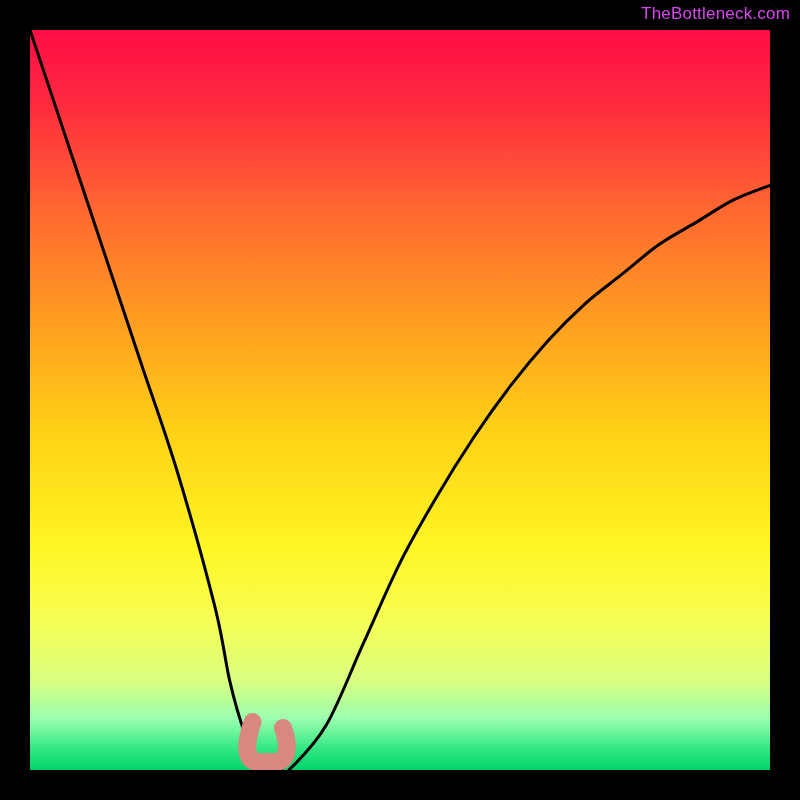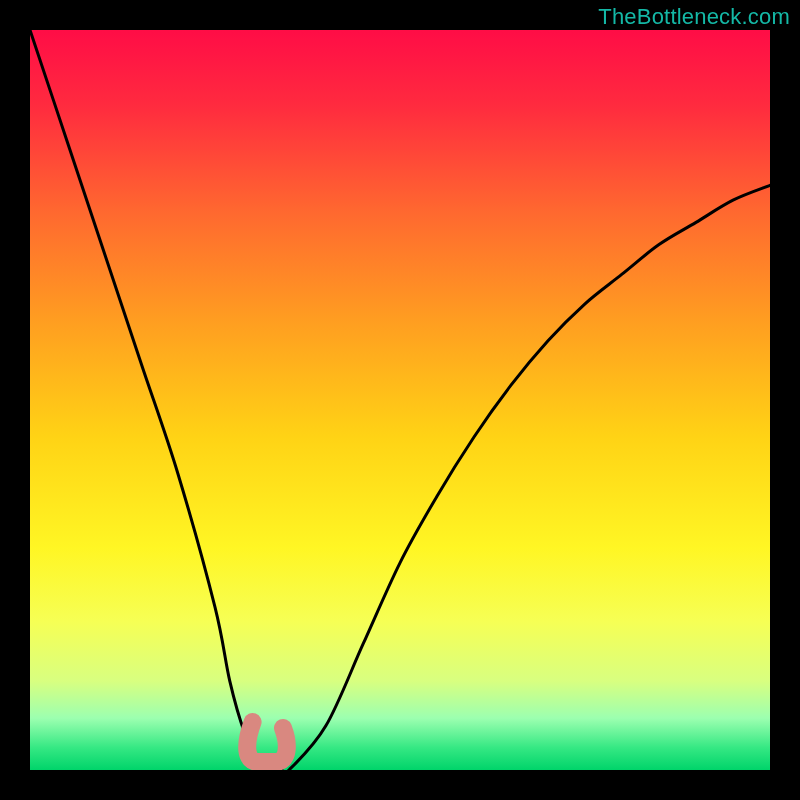--- a/index.html
+++ b/index.html
@@ -32,22 +32,22 @@
   svg.curve {
     position: absolute;
     left: 0; top: 0;
     width: 740px; height: 740px;
     overflow: visible;
   }
   .watermark {
     position: absolute;
     top: 4px;
     right: 10px;
-    color: #14b8a6;
-    font-size: 22px;
+    color: #d946ef;
+    font-size: 17px;
     letter-spacing: 0.2px;
     user-select: none;
   }
 </style>
 </head>
 <body>
 
 <div class="frame">
 
   <div class="plot">

